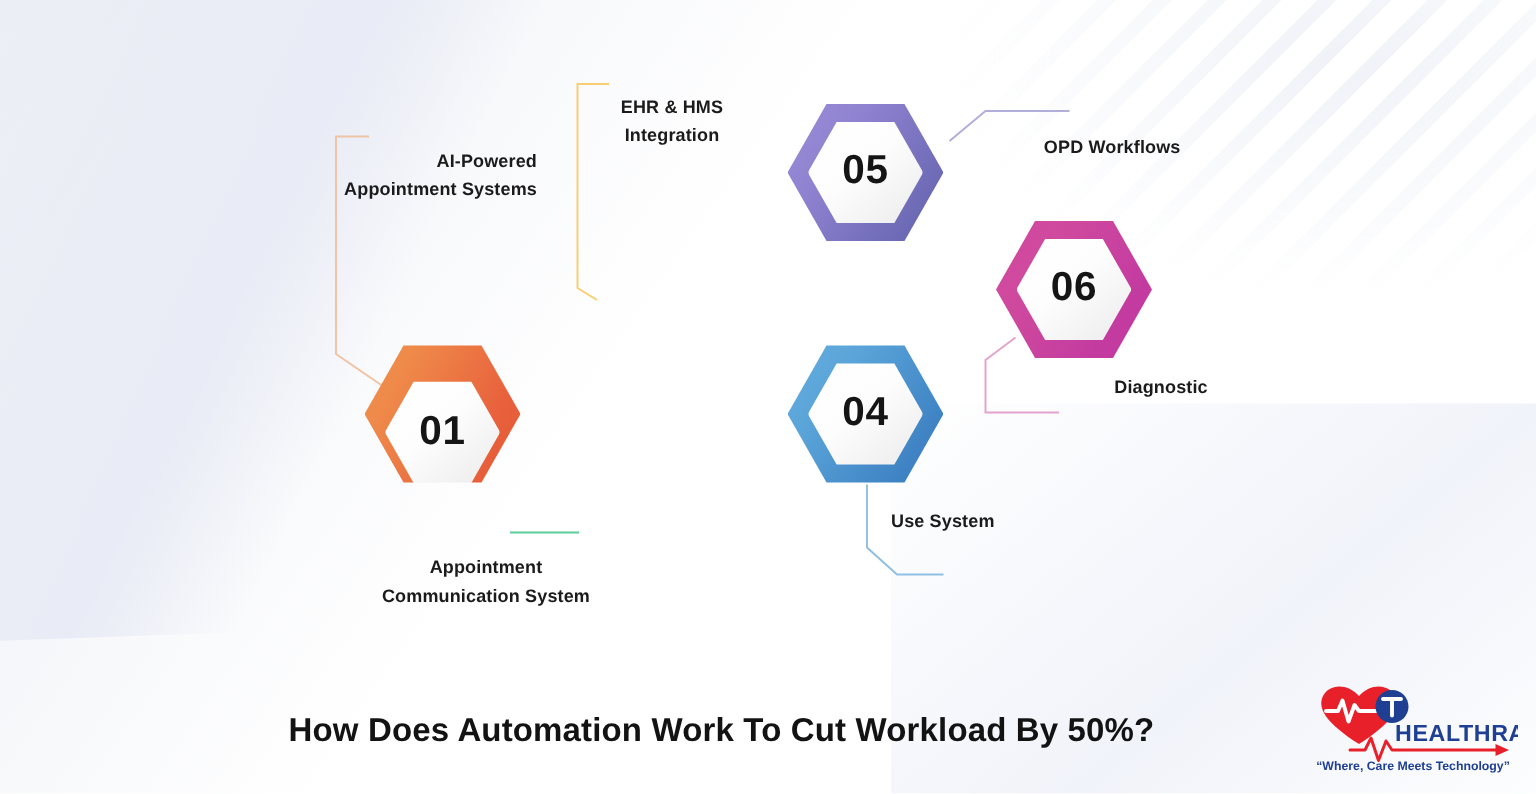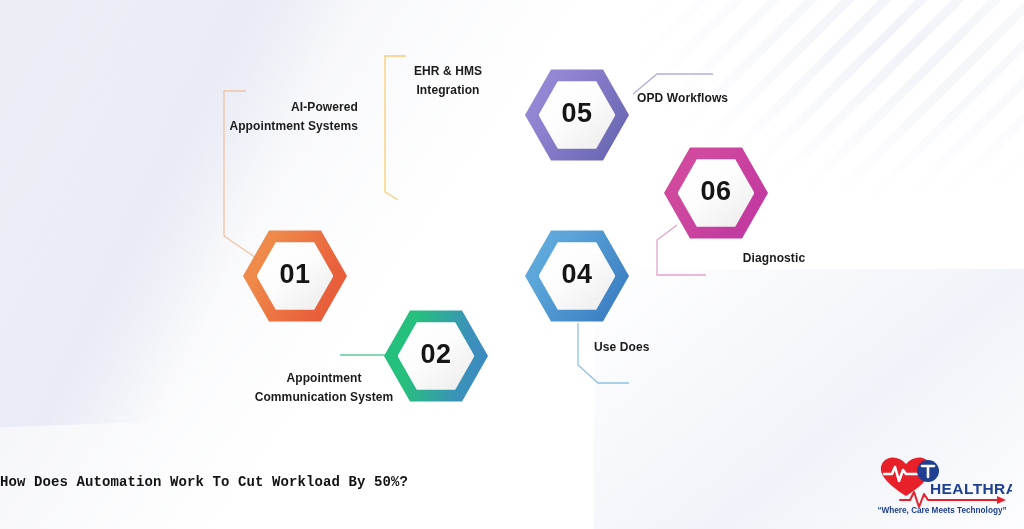--- a/index.html
+++ b/index.html
@@ -84,54 +84,54 @@
     font-family: "Liberation Sans", sans-serif;
     font-weight: bold;
     font-size: 27px;
     color: #151515;
     letter-spacing: 0.5px;
     line-height: 1;
     transform: translateY(-1px);
   }
 
   
-  #hex-01 { left: 243px; top: 229px; background: linear-gradient(118deg, #f0914c 0%, #ef8a4a 22%, #e8603c 75%, #e55934 100%); }
+  #hex-01 { left: 243px; top: 229px; background: linear-gradient(118deg, #f0914c 0%, #ef8a4a 22%, #e8603c 75%, #e55934 100%); align-items: flex-end; }
   #hex-02 { left: 384px; top: 309px; background: linear-gradient(100deg, #23c07f 0%, #27bf7d 28%, #3a93b8 72%, #3e86c4 100%); }
   #hex-03 { left: 384px; top: 152px; background: linear-gradient(125deg, #fdcf53 0%, #fcc84e 35%, #f9b135 78%, #f8ab2f 100%); }
   #hex-04 { left: 525px; top: 229px; background: linear-gradient(125deg, #64aede 0%, #5aa4d9 30%, #3f83c4 80%, #3b7dc1 100%); }
   #hex-05 { left: 525px; top: 68px; background: linear-gradient(125deg, #9b8dd6 0%, #8f82d0 32%, #6d6ab5 82%, #6765b2 100%); }
   #hex-06 { left: 664px; top: 146px; background: linear-gradient(125deg, #d2479f 0%, #cf4a9e 28%, #c43ba0 76%, #c137a1 100%); text-align: right; }
 
   
   .label {
     position: absolute;
     font-family: "Liberation Sans", sans-serif;
     font-weight: bold;
     color: #1b1b1b;
     font-size: 12px;
     line-height: 1.55;
     letter-spacing: 0.1px;
   }
   #label-01 { left: 228px; top: 98px; width: 130px; text-align: right; }
   #label-02 { left: 250px; top: 369px; width: 148px; text-align: center; }
   #label-03 { left: 388px; top: 62px; width: 120px; text-align: center; }
   #label-04 { left: 594px; top: 338px; width: 130px; text-align: left; }
-  #label-05 { left: 637px; top: 89px; width: 150px; text-align: left; }
+  #label-05 { left: 637px; top: 89px; width: 150px; text-align: right; }
   #label-06 { left: 709px; top: 249px; width: 130px; text-align: center; }
 
   
   #page-title {
     position: absolute;
     left: 0;
     top: 474px;
     width: 962px;
-    text-align: left;
-    font-family: Liberation Mono, monospace;
+    text-align: center;
+    font-family: Liberation Sans, sans-serif;
     font-weight: bold;
-    font-size: 14px;
+    font-size: 22px;
     color: #131313;
     letter-spacing: 0.1px;
   }
 
   
   #logo {
     position: absolute;
     left: 872px;
     top: 448px;
     width: 140px;
@@ -162,25 +162,20 @@
 
     <path d="M 677 225 L 657 240 L 657 275 L 706 275" fill="none" stroke="#e3a3cd" stroke-width="1.3"></path>
   </svg>
 
   <div class="hex" id="hex-01">
     <div class="hex-inner">
       <span class="hex-num">01</span>
     </div>
   </div>
 
-  <div class="hex" id="hex-02">
-    <div class="hex-inner">
-      <span class="hex-num">02</span>
-    </div>
-  </div>
 
 
   <div class="hex" id="hex-04">
     <div class="hex-inner">
       <span class="hex-num">04</span>
     </div>
   </div>
 
   <div class="hex" id="hex-05">
     <div class="hex-inner">
@@ -190,21 +185,21 @@
 
   <div class="hex" id="hex-06">
     <div class="hex-inner">
       <span class="hex-num">06</span>
     </div>
   </div>
 
   <div class="label" id="label-01">AI-Powered Appointment Systems</div>
   <div class="label" id="label-02">Appointment Communication System</div>
   <div class="label" id="label-03">EHR &amp; HMS Integration</div>
-  <div class="label" id="label-04">Use Does</div>
+  <div class="label" id="label-04">Use System</div>
   <div class="label" id="label-05">OPD Workflows</div>
   <div class="label" id="label-06">Diagnostic</div>
 
   <div id="page-title">How Does Automation Work To Cut Workload By 50%?</div>
 
   <div id="logo">
     <svg width="140" height="70" viewBox="0 0 140 70">
 
       <g>
         <path d="M34 48 C 12 34, 6 24, 10 16 C 14 8, 26 7, 34 16 C 42 7, 54 8, 58 16 C 62 24, 56 34, 34 48 Z" fill="#e8202a"></path>

